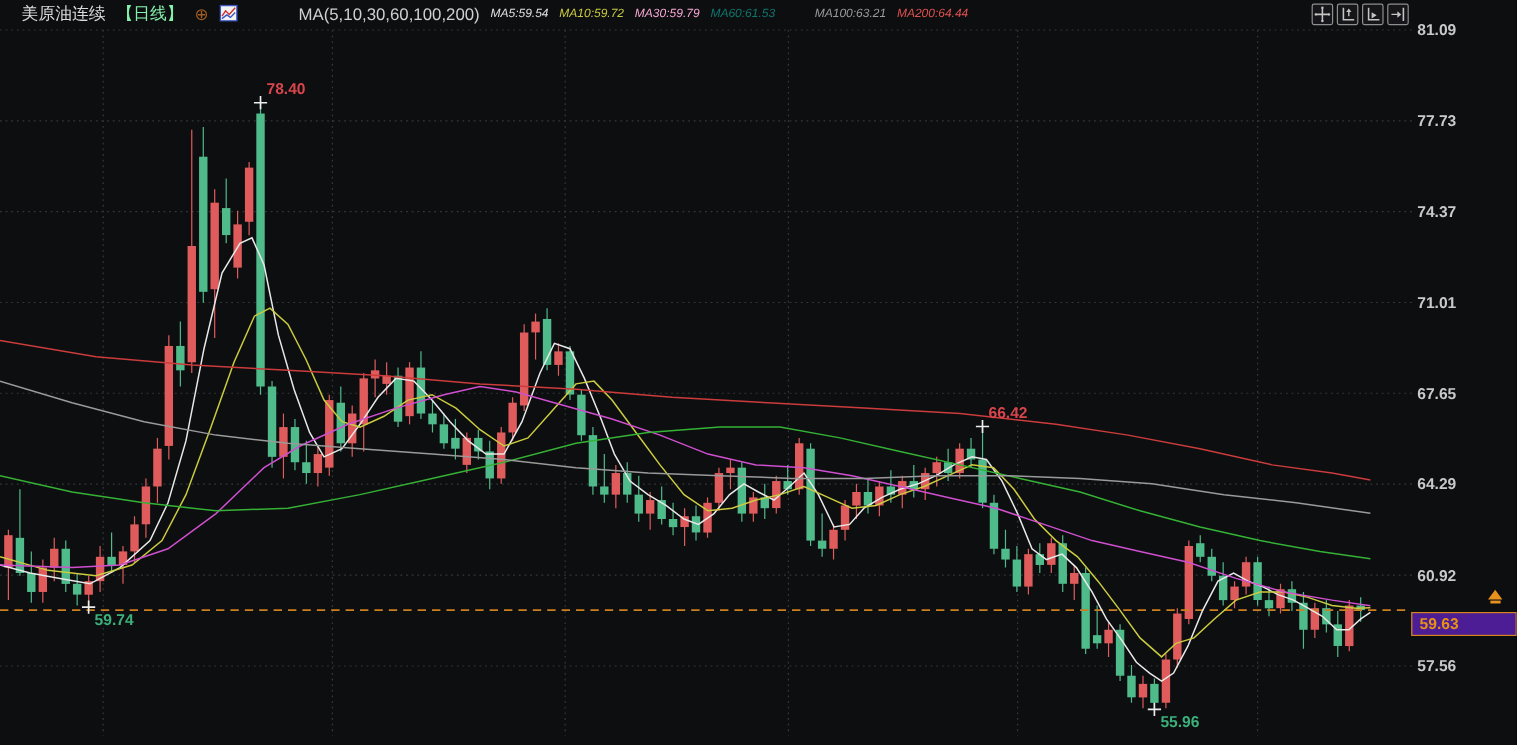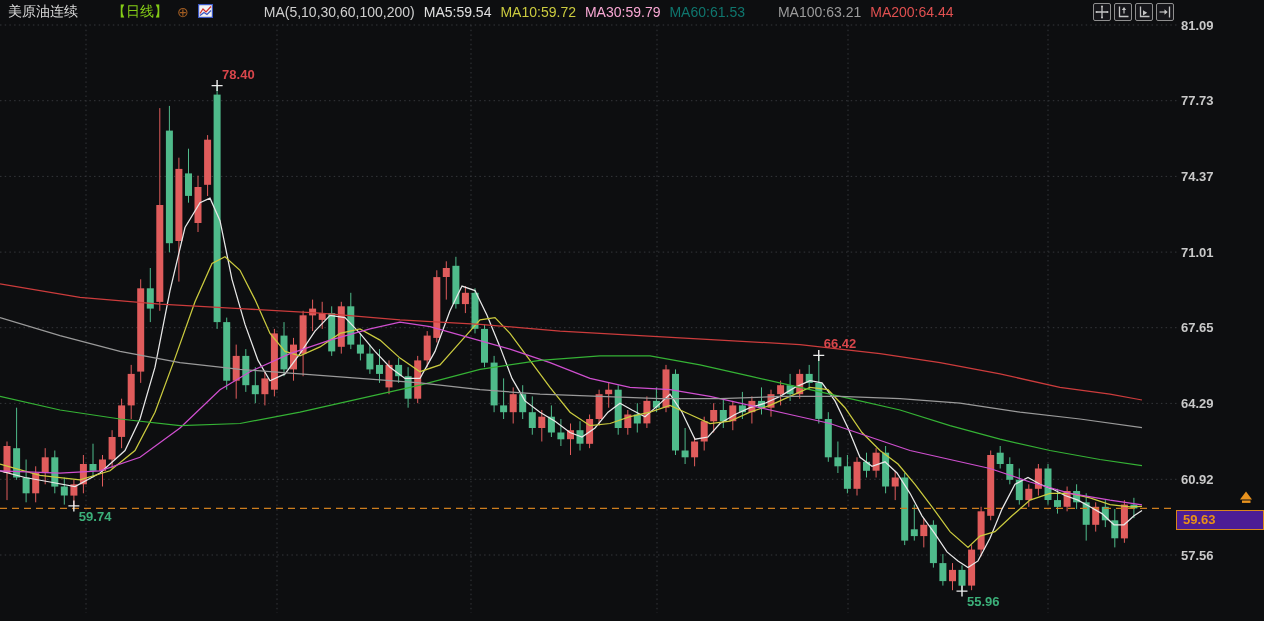--- a/index.html
+++ b/index.html
@@ -1,25 +1,25 @@
 <!DOCTYPE html>
 <html><head>
 <meta charset="utf-8">
 <style>
   html,body{margin:0;padding:0;background:#000;}
   .stage{position:relative;width:1264px;height:621px;background:#0d0e10;overflow:hidden;
          font-family:"Liberation Sans",sans-serif;}
   #chart{position:absolute;left:0;top:0;}
   #hdr{position:absolute;top:0;left:0;height:23px;display:flex;align-items:center;gap:9px;
-       padding-left:8px;font-size:14px;white-space:nowrap;z-index:5;}
+       padding-left:18px;font-size:14px;white-space:nowrap;z-index:5;}
   .sym{color:#dadada;}
-  .per{color:#84cc16;margin-left:25px;}
+  .per{color:#86efac;}
   .plus{color:#a05c22;font-size:14px;}
   .malabel{color:#cfcfcf;margin-left:42px;}
-  .maval{font-size:14px;}
+  .maval{font-size:10px;font-style:italic;}
   .cicon{display:inline-block;margin-top:1px;}
   #tools{position:absolute;top:3px;left:1093px;display:flex;gap:3px;z-index:5;}
   .tool{width:16px;height:16px;border:1px solid #8f8f8f;border-radius:2px;background:#16161a;
         display:flex;align-items:center;justify-content:center;box-sizing:content-box;}
   #pricebox{position:absolute;left:1176px;width:80px;height:18px;border:1.5px solid #d8861c;
         background:#4c1d95;color:#e89117;font-size:13px;font-weight:700;line-height:18px;
         padding-left:6px;z-index:4;}
   #wm{position:absolute;right:10px;bottom:14px;font-size:31px;letter-spacing:6px;
       color:#ccd2d7;opacity:.95;z-index:3;}
   .grid{stroke:#35373b;stroke-width:1;stroke-dasharray:1.5 3.2;}

